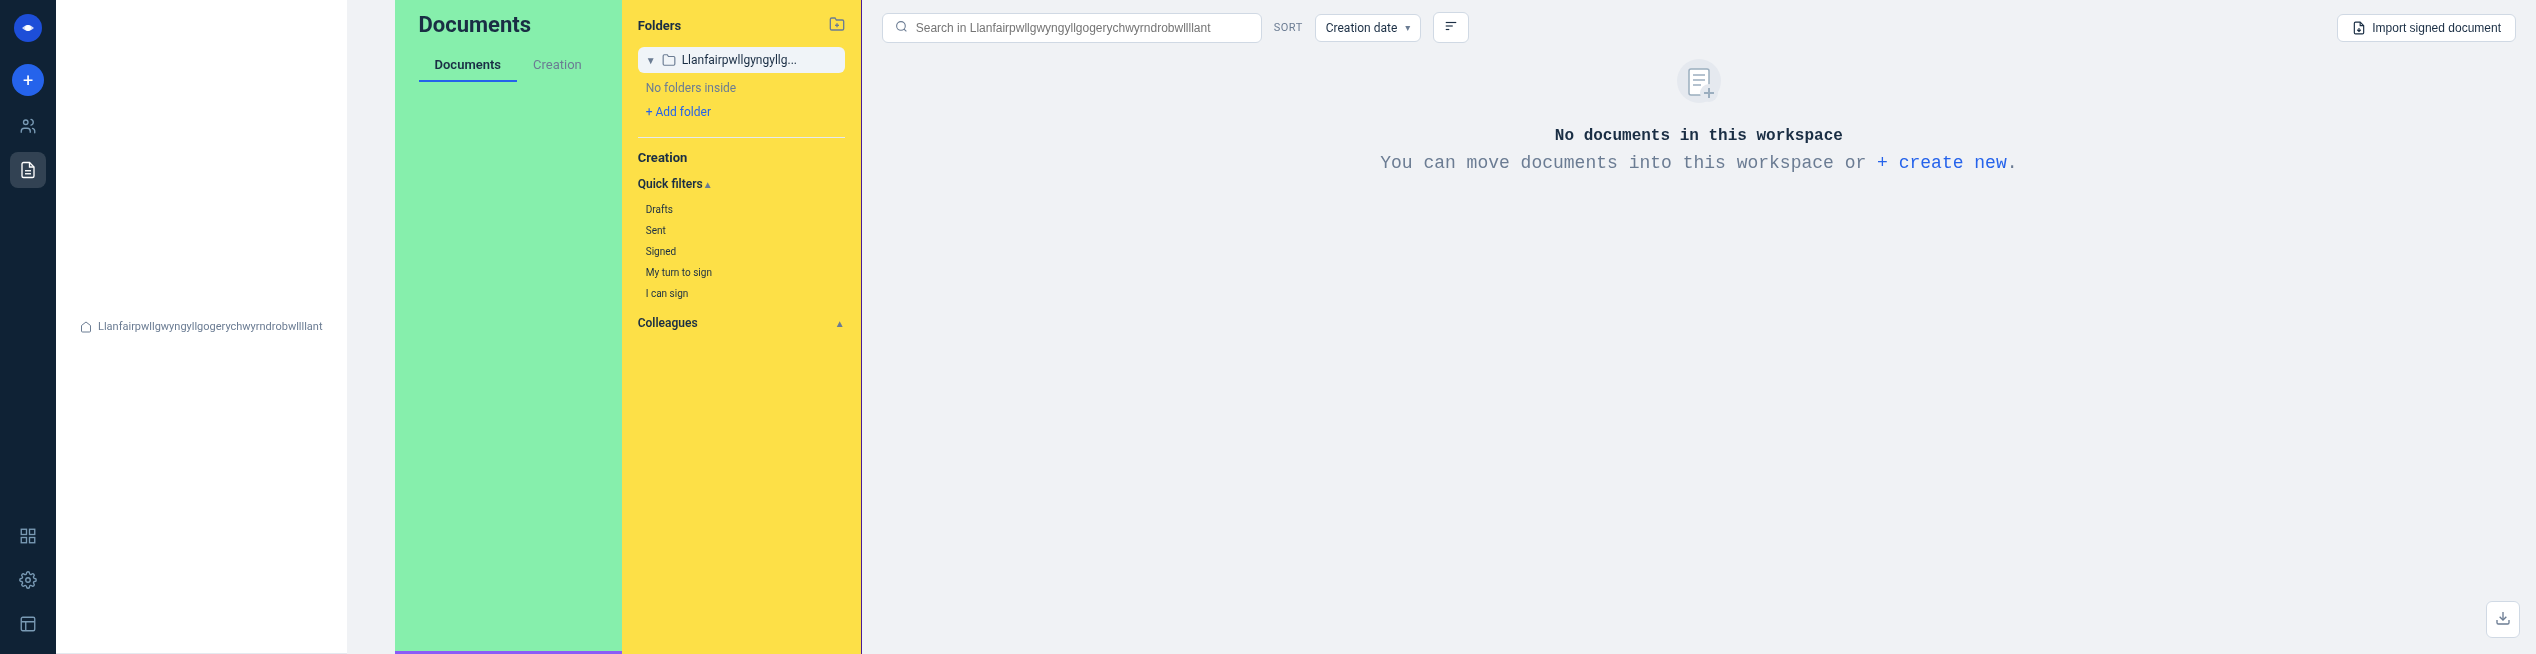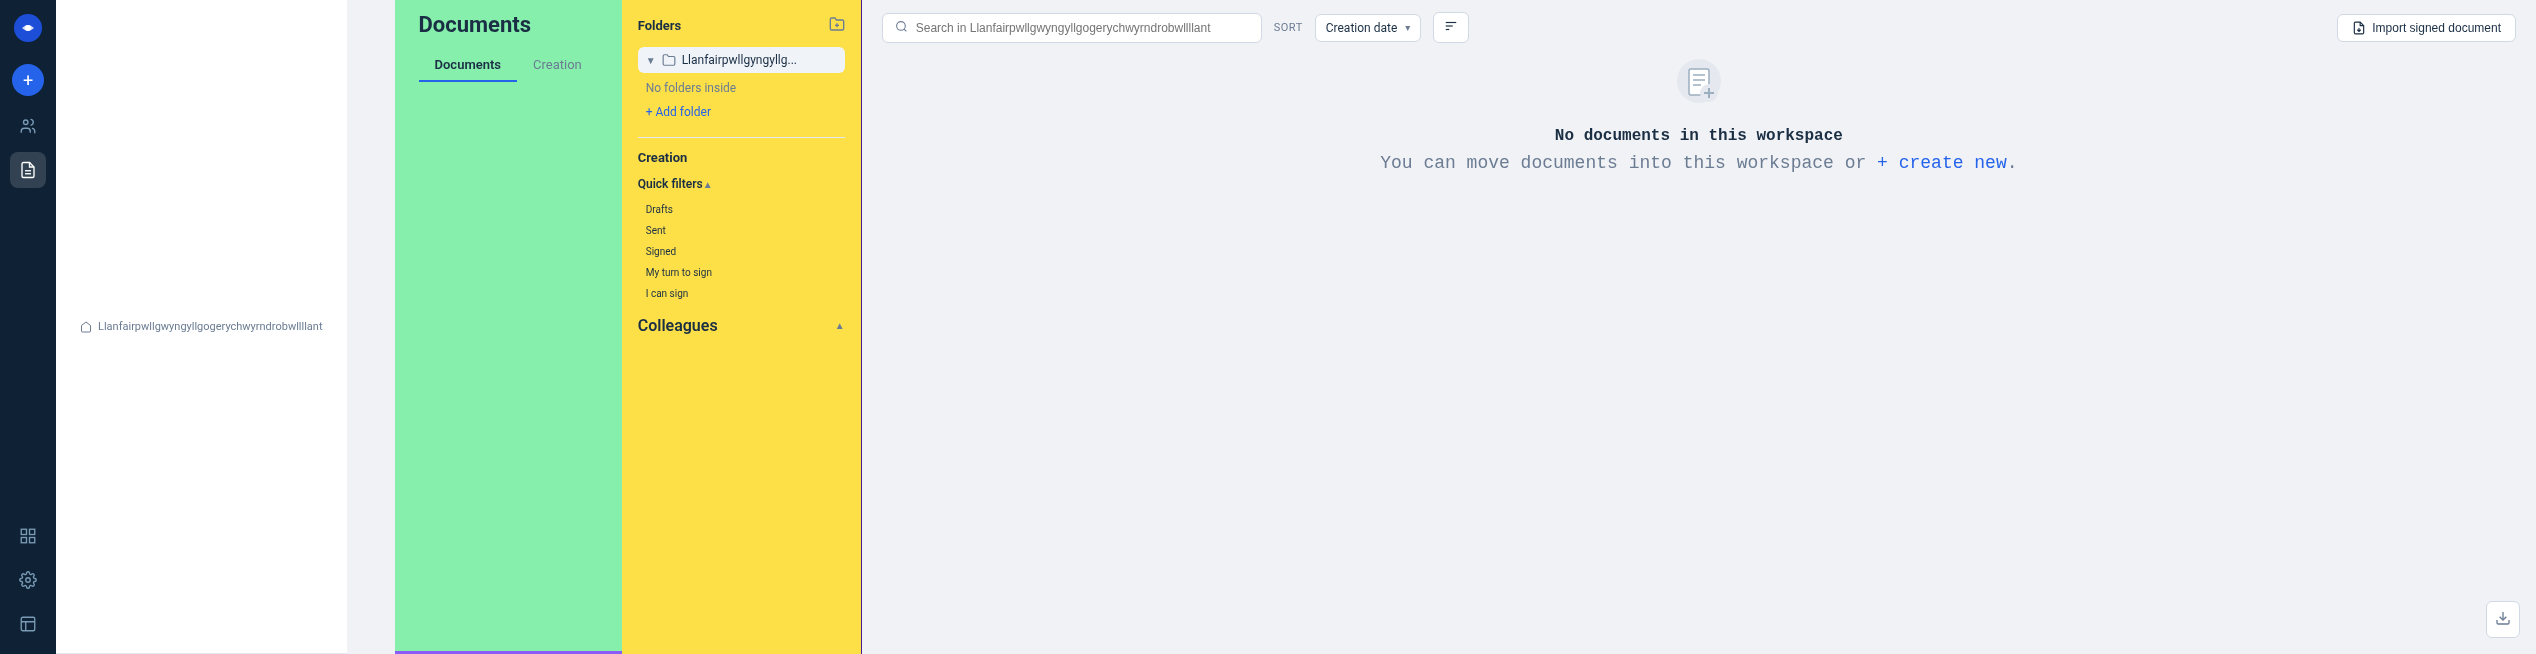--- a/index.html
+++ b/index.html
@@ -197,21 +197,21 @@
       border-radius: 4px;
     }
 
     .colleagues-header {
       display: flex;
       align-items: center;
       justify-content: space-between;
       margin-top: 12px;
     }
     .colleagues-label {
-      font-size: 16px;
+      font-size: 12px;
       font-weight: 600;
       color: #1a2e44;
     }
 
     
     .content-area {
       flex: 1;
       display: flex;
       flex-direction: column;
       overflow: hidden;

